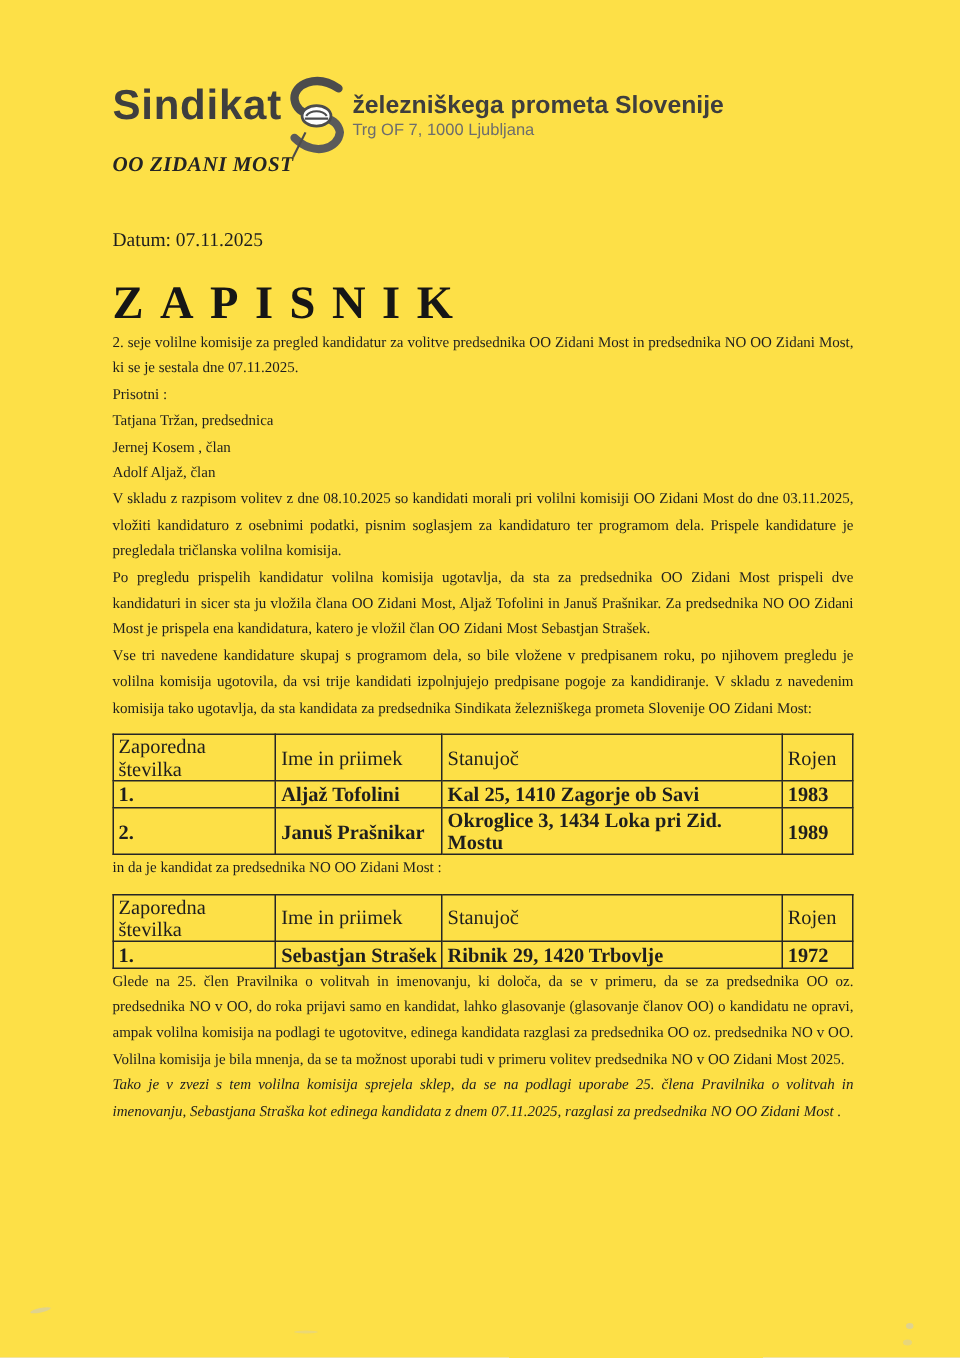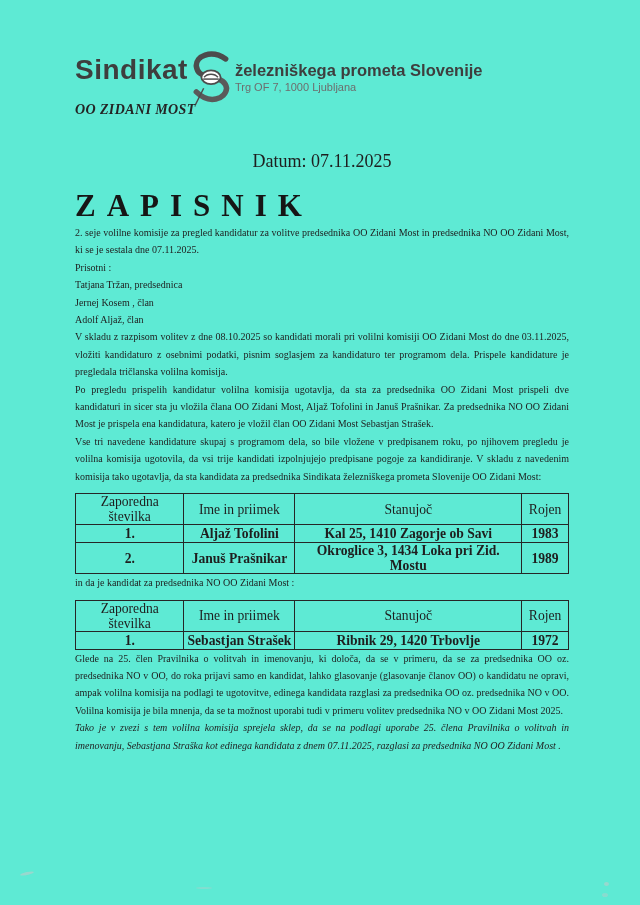--- a/index.html
+++ b/index.html
@@ -1,21 +1,21 @@
 <!DOCTYPE html>
 <html><head>
 <meta charset="utf-8">
 <style>
   html, body { margin:0; padding:0; background:#e8e8e8; }
   .page {
     position: relative;
     width: 640px;
     height: 905px;
     margin: 0 auto;
-    background: #5eead4;
+    background: #fde047;
     overflow: hidden;
     color: #1e1e1e;
     font-family: "Liberation Serif", serif;
   }
   .content {
     position: absolute;
     left: 75px;
     right: 71px;
     top: 0;
   }
@@ -54,22 +54,21 @@
     font-weight: 600;
     font-size: 14px;
     letter-spacing: 0.4px;
     color: #242424;
     margin-top: -12px;
   }
 
   
   .date-line {
     margin-top: 33px;
-    font-size: 18px;
-    text-align: center;
+    font-size: 13px;
   }
   .doc-title {
     margin-top: 16px;
     text-align: left;
     font-size: 31px;
     font-weight: bold;
     letter-spacing: 11px;
     color: #161616;
   }
   p.para {
@@ -92,21 +91,21 @@
   table.cands {
     border-collapse: collapse;
     width: 100%;
     margin-top: 8px;
     font-size: 13.6px;
   }
   table.cands th, table.cands td {
     border: 1.4px solid #262626;
     padding: 0 3px;
     height: 17px;
-    text-align: center;
+    text-align: left;
     font-weight: normal;
     line-height: 15px;
   }
   table.cands td { font-weight: bold; }
   .col-num  { width: 22%; }
   .col-name { width: 22.5%; }
   .col-addr { width: 46%; }
   .col-born { width: 9.5%; }
 
   

